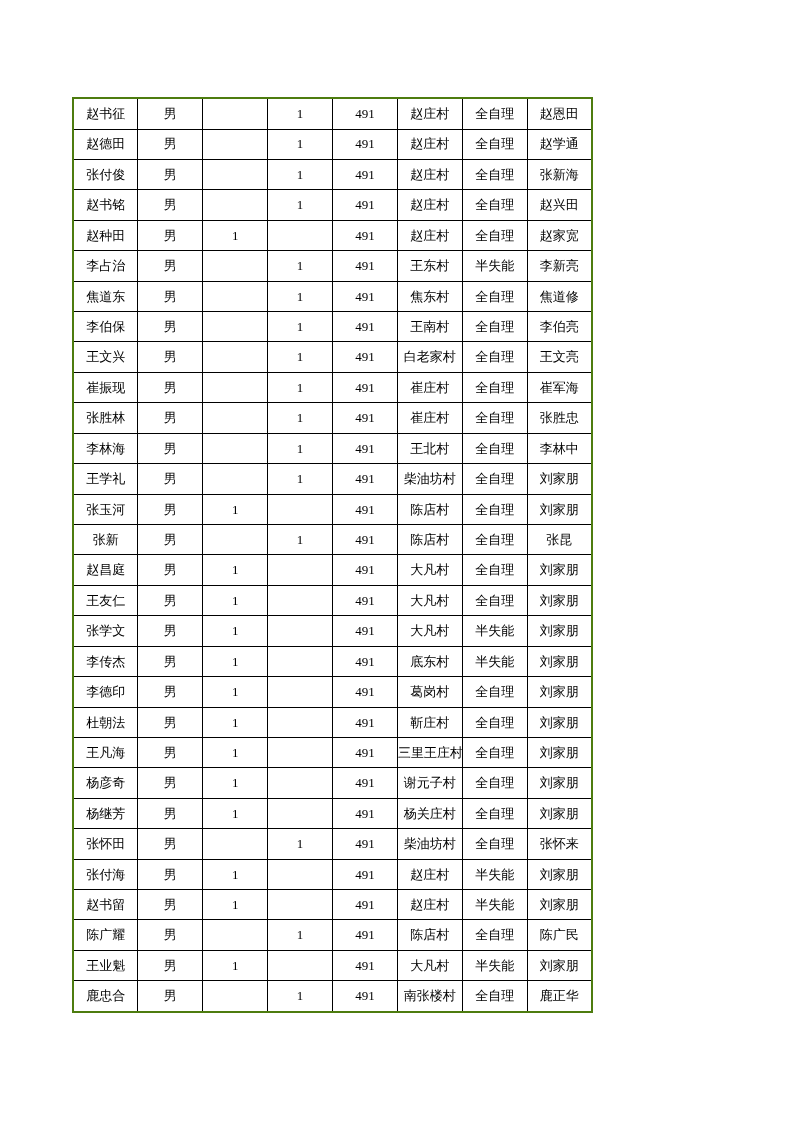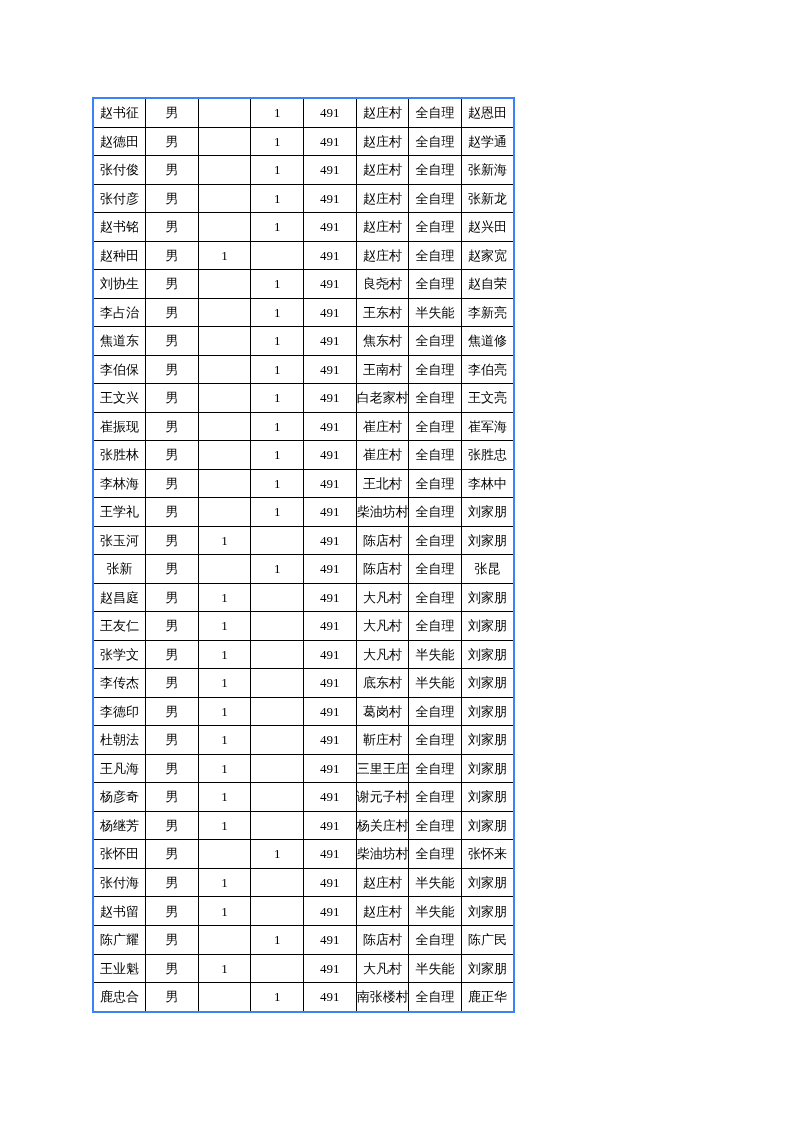--- a/index.html
+++ b/index.html
@@ -12,26 +12,25 @@
     width: 793px;
     height: 1122px;
     background: #ffffff;
     overflow: hidden;
     font-family: "Liberation Serif", serif;
   }
   table.grid {
     position: absolute;
     left: 72px;
     top: 97px;
-    width: 423px;
+    width: 521px;
     height: 916px;
     border-collapse: collapse;
     table-layout: fixed;
-    border: 2px solid #3b82f6;
-    margin-left: 20px;
+    border: 2px solid #4d7c0f;
   }
   table.grid td {
     border: 1px solid #000000;
     padding: 0;
     text-align: center;
     vertical-align: middle;
     font-size: 13px;
     color: #000000;
     white-space: nowrap;
     overflow: hidden;
@@ -69,58 +68,38 @@
           <td>张付俊</td>
           <td>男</td>
           <td></td>
           <td>1</td>
           <td>491</td>
           <td>赵庄村</td>
           <td>全自理</td>
           <td>张新海</td>
         </tr>
         <tr>
-          <td>张付彦</td>
-          <td>男</td>
-          <td></td>
-          <td>1</td>
-          <td>491</td>
-          <td>赵庄村</td>
-          <td>全自理</td>
-          <td>张新龙</td>
-        </tr>
-        <tr>
           <td>赵书铭</td>
           <td>男</td>
           <td></td>
           <td>1</td>
           <td>491</td>
           <td>赵庄村</td>
           <td>全自理</td>
           <td>赵兴田</td>
         </tr>
         <tr>
           <td>赵种田</td>
           <td>男</td>
           <td>1</td>
           <td></td>
           <td>491</td>
           <td>赵庄村</td>
           <td>全自理</td>
           <td>赵家宽</td>
-        </tr>
-        <tr>
-          <td>刘协生</td>
-          <td>男</td>
-          <td></td>
-          <td>1</td>
-          <td>491</td>
-          <td>良尧村</td>
-          <td>全自理</td>
-          <td>赵自荣</td>
         </tr>
         <tr>
           <td>李占治</td>
           <td>男</td>
           <td></td>
           <td>1</td>
           <td>491</td>
           <td>王东村</td>
           <td>半失能</td>
           <td>李新亮</td>

